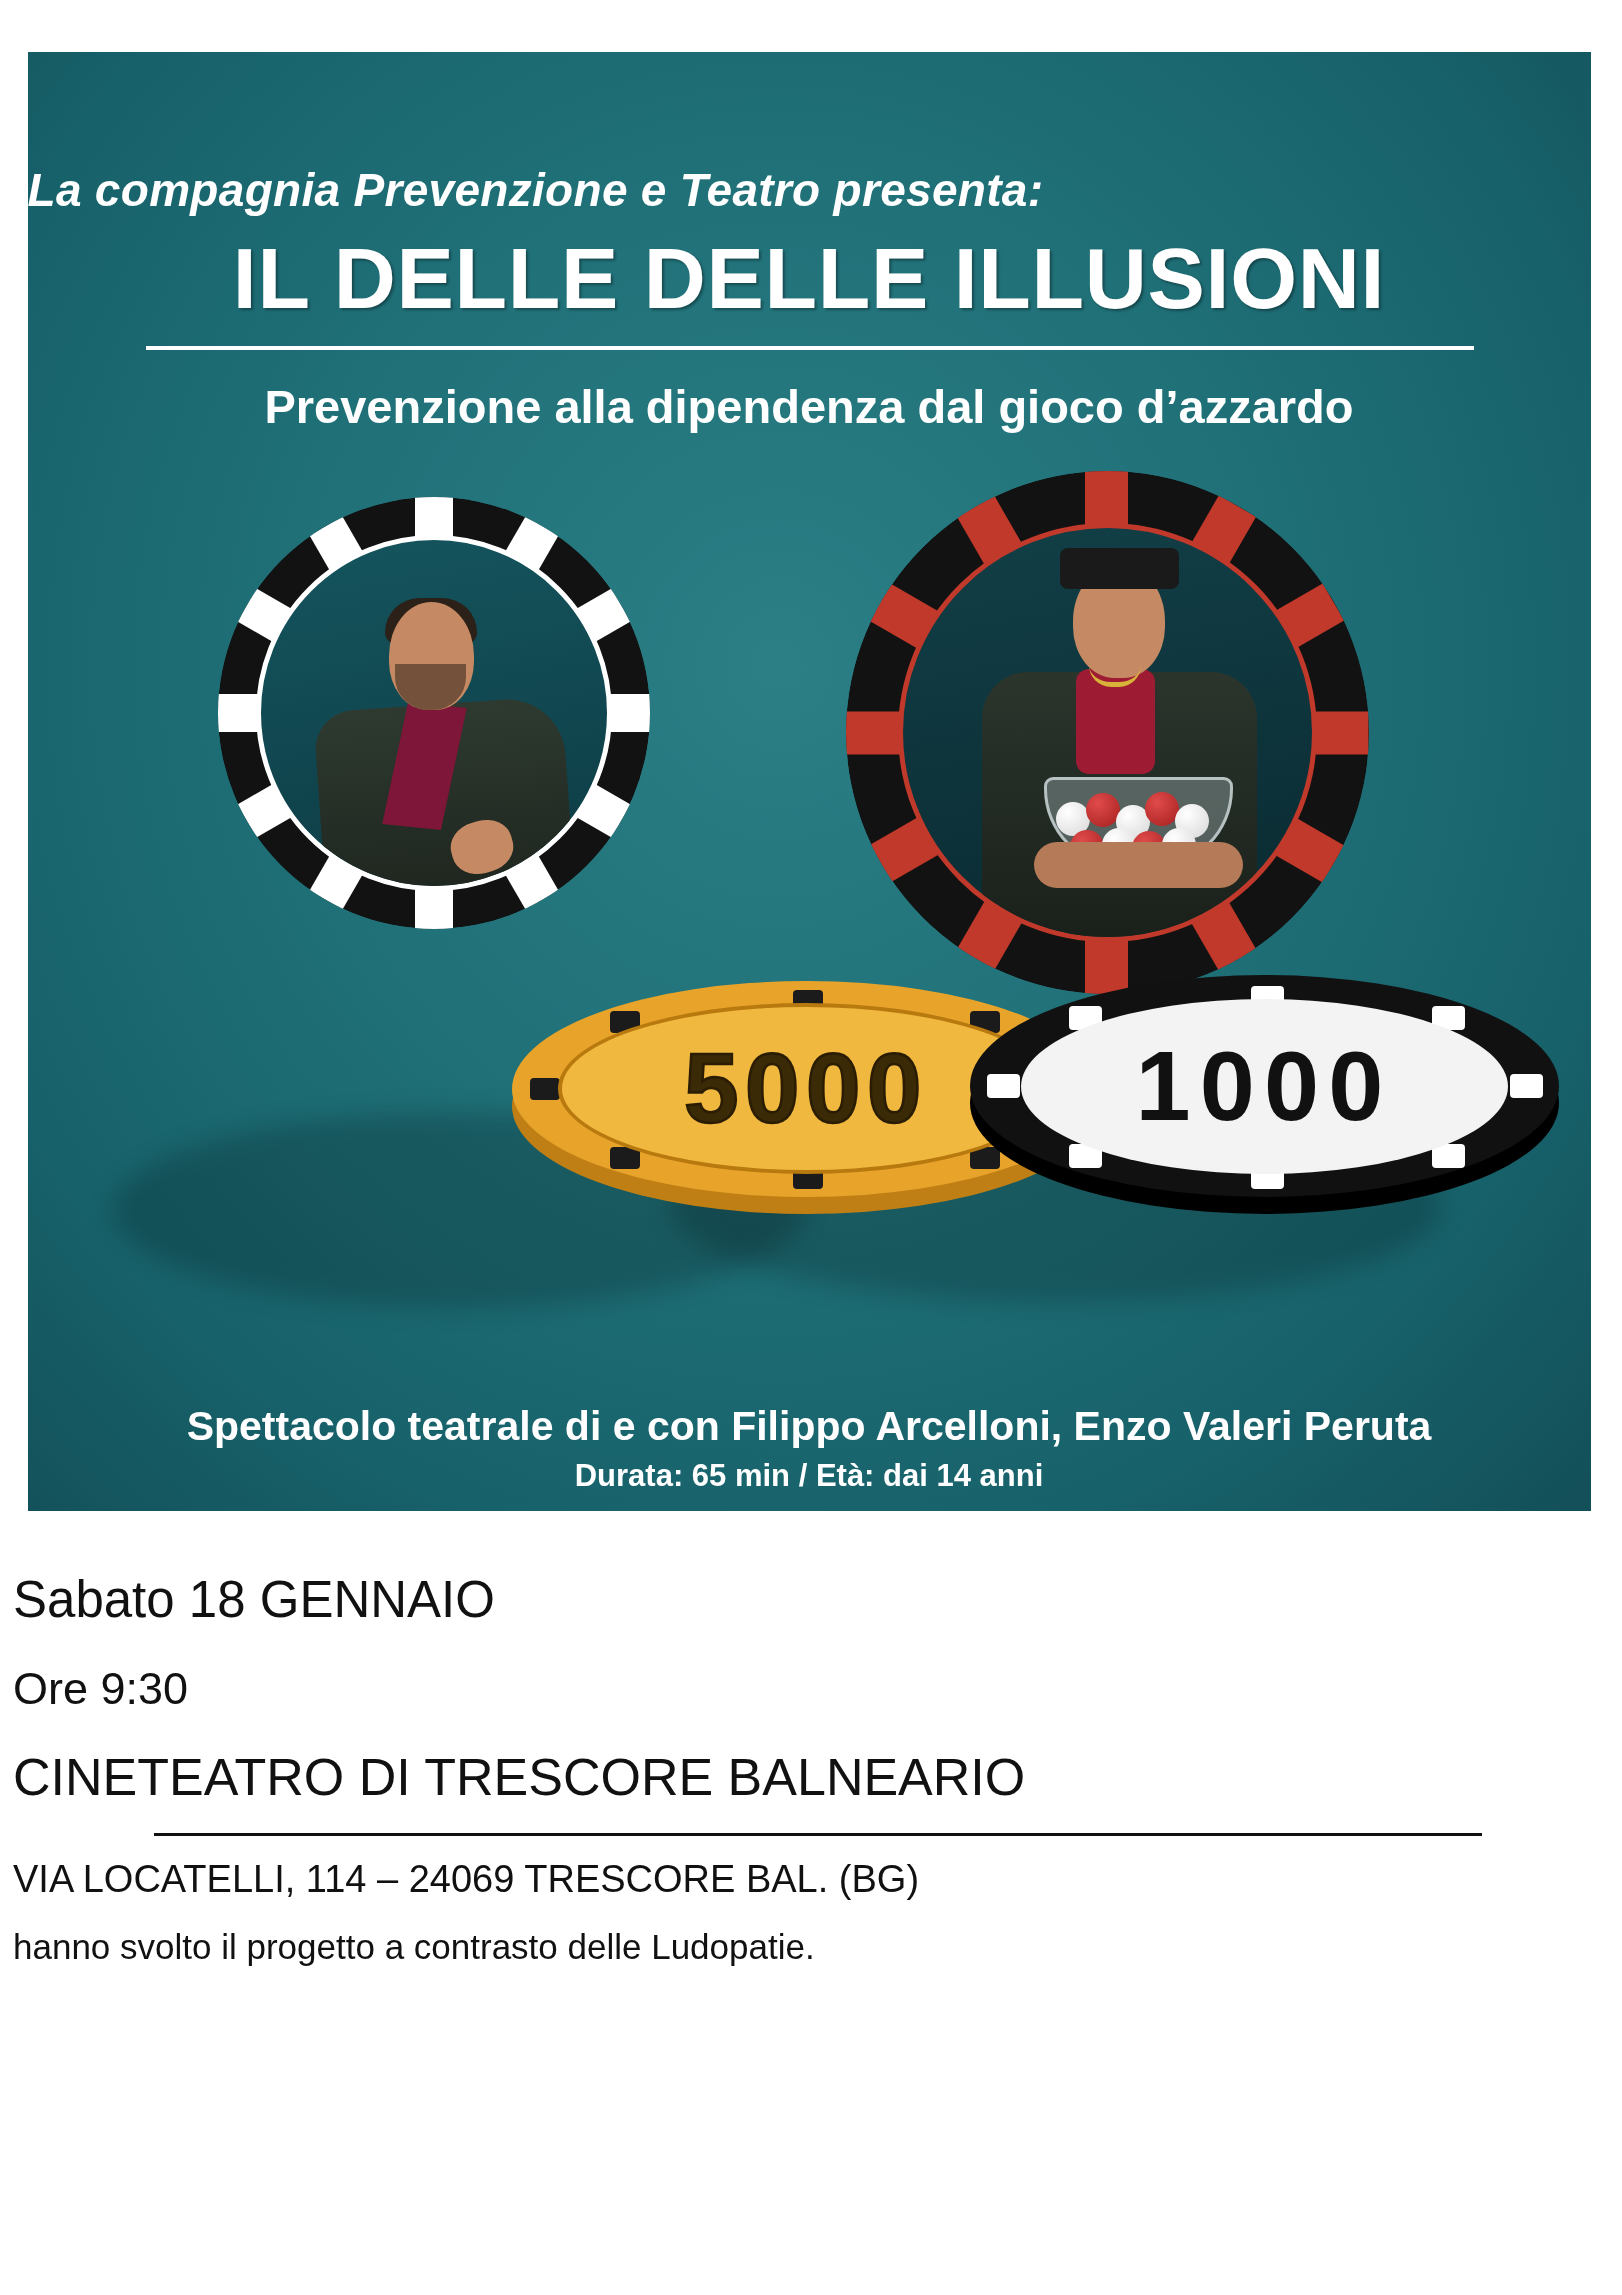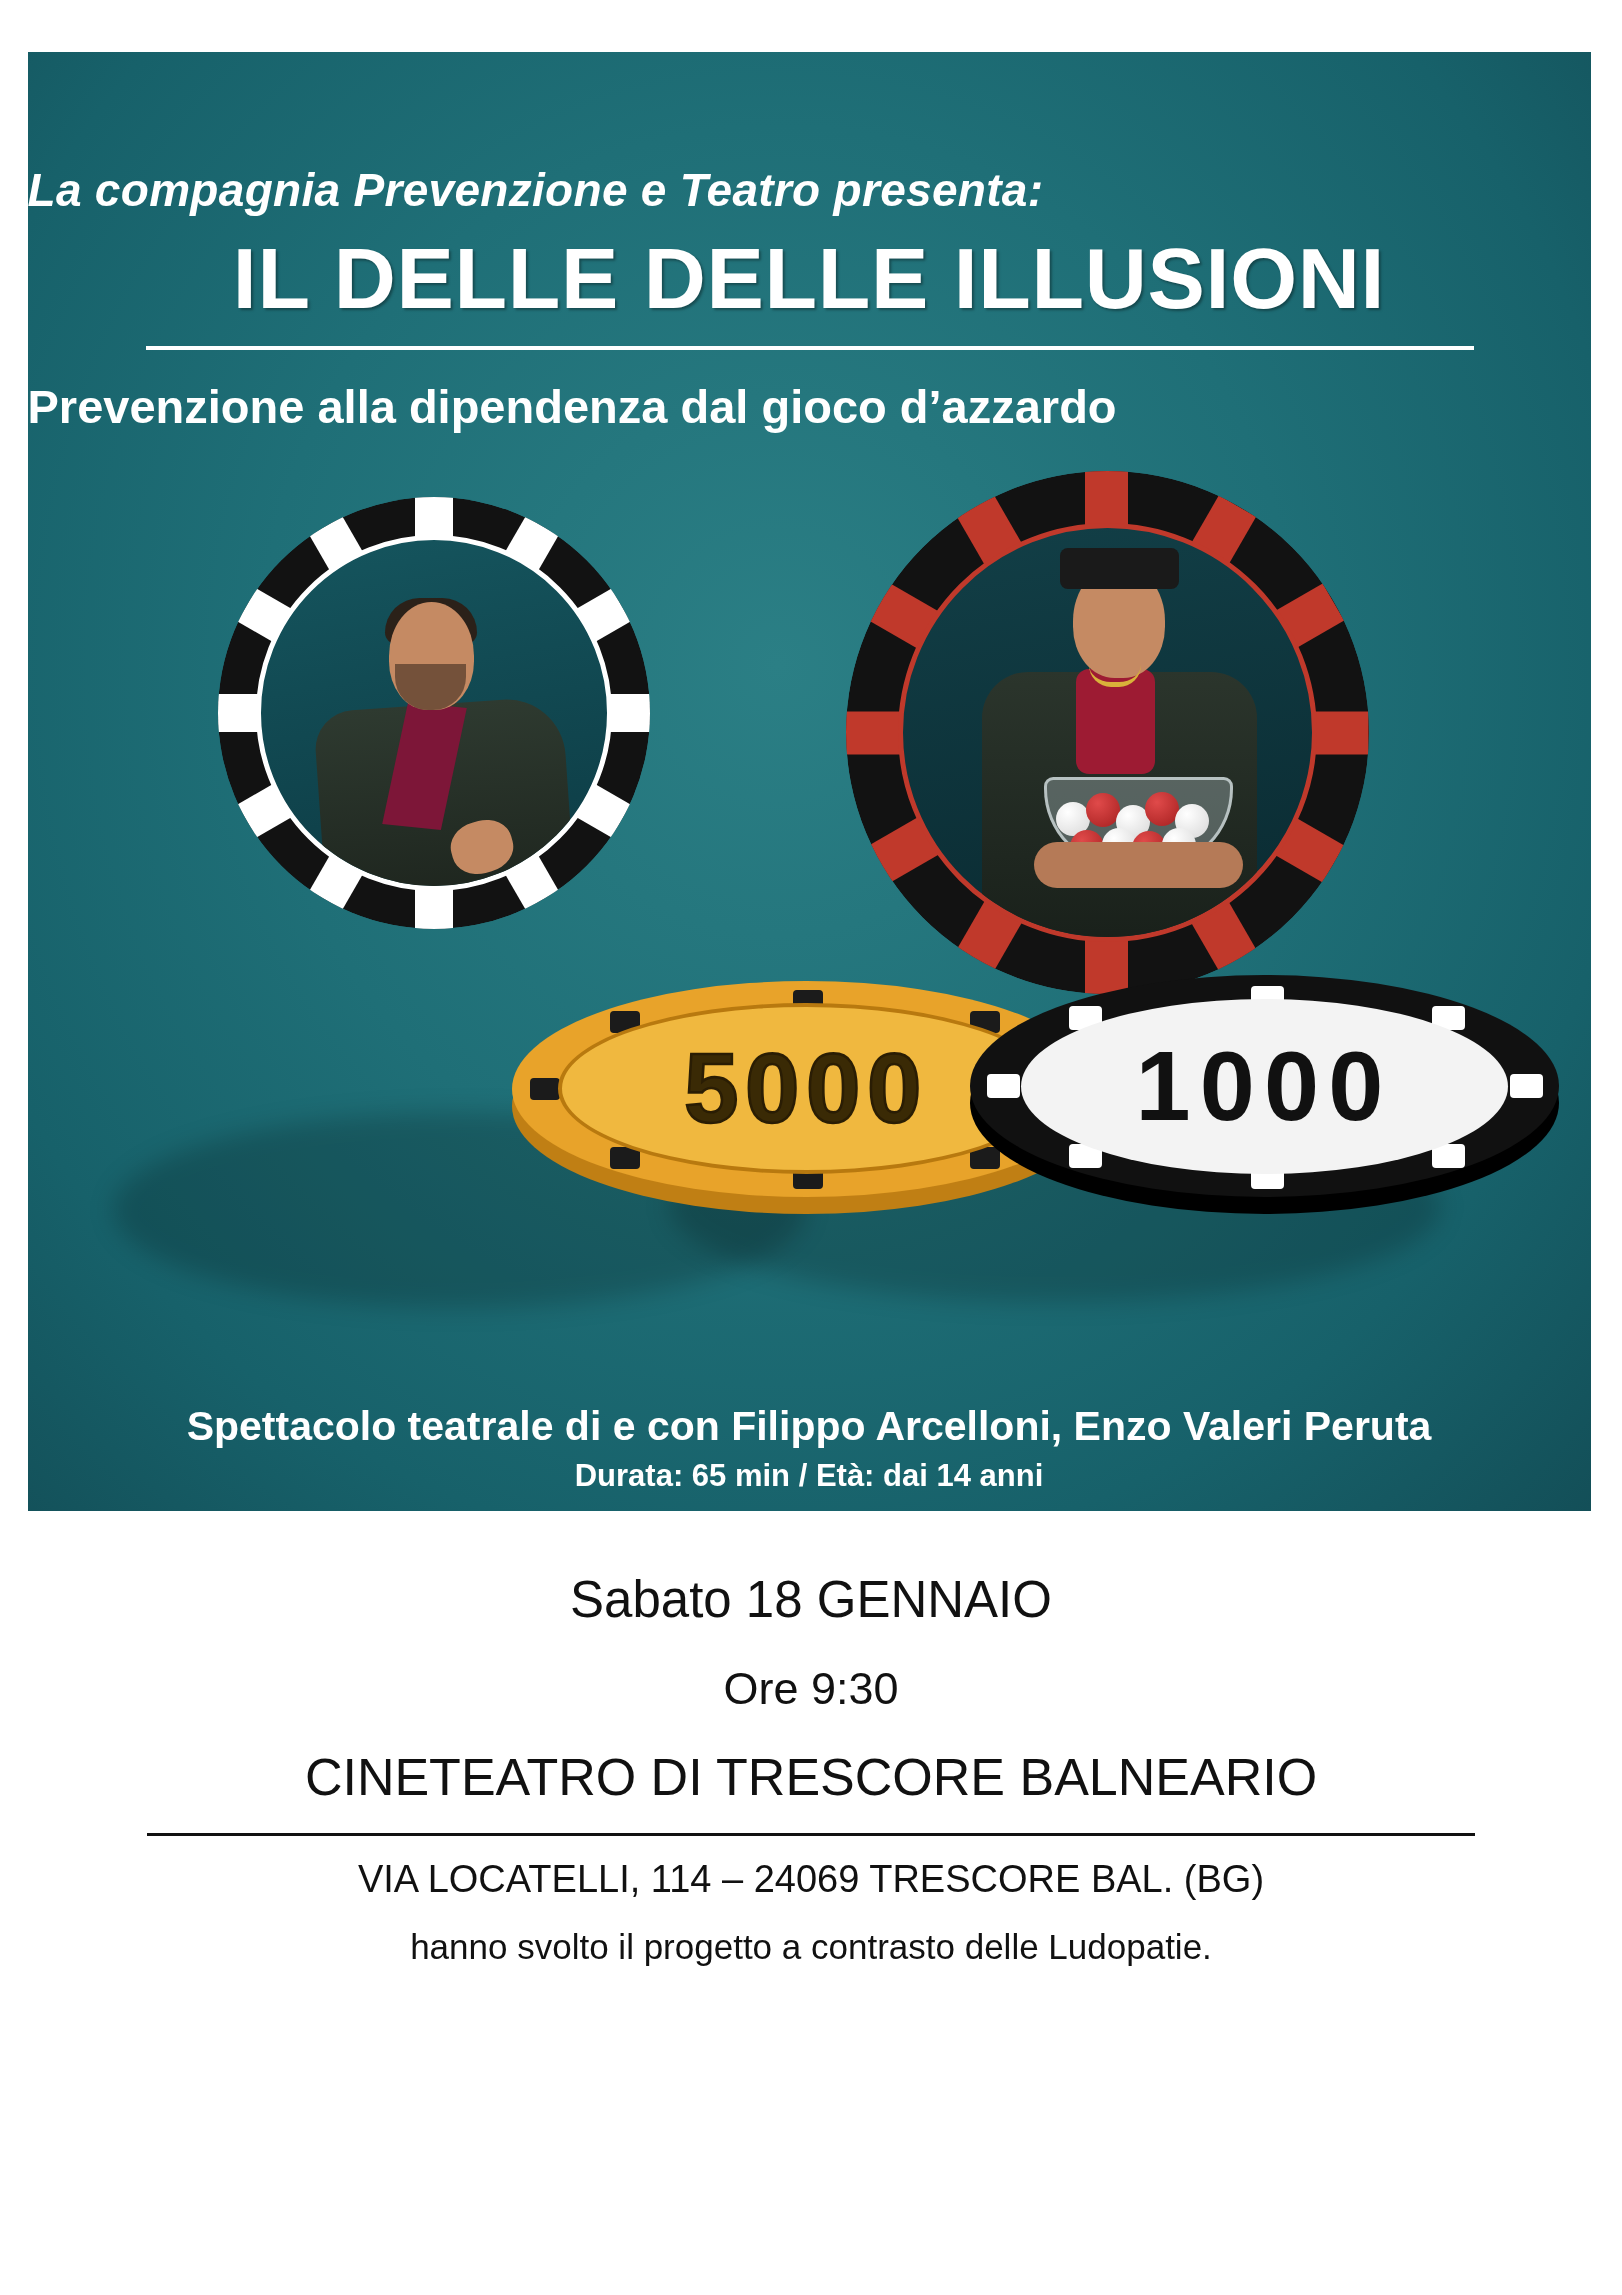--- a/index.html
+++ b/index.html
@@ -55,20 +55,21 @@
     width: 1328px;
     top: 294px;
     height: 3.9px;
     background: #ffffff;
   }
 
   .subtitle {
     position: absolute;
     left: 0; right: 0;
     top: 327px;
+    text-align: center;
     color: #ffffff;
     font-size: 47px;
     font-weight: bold;
   }
 
   
   .chips-area {
     position: absolute;
     left: 0; right: 0;
     top: 406px;
@@ -268,22 +269,23 @@
     color: #ffffff;
     font-size: 31px;
     font-weight: bold;
   }
 
   
   .info {
     position: absolute;
     left: 0; right: 0;
     top: 1570px;
-    text-align: center;
+    text-align: left;
     color: #111111;
+    padding-left: 13px;
   }
   .info .line-date {
     font-size: 51px;
     margin-bottom: 34px;
   }
   .info .line-time {
     font-size: 45px;
     margin-bottom: 32px;
   }
   .info .line-venue {

